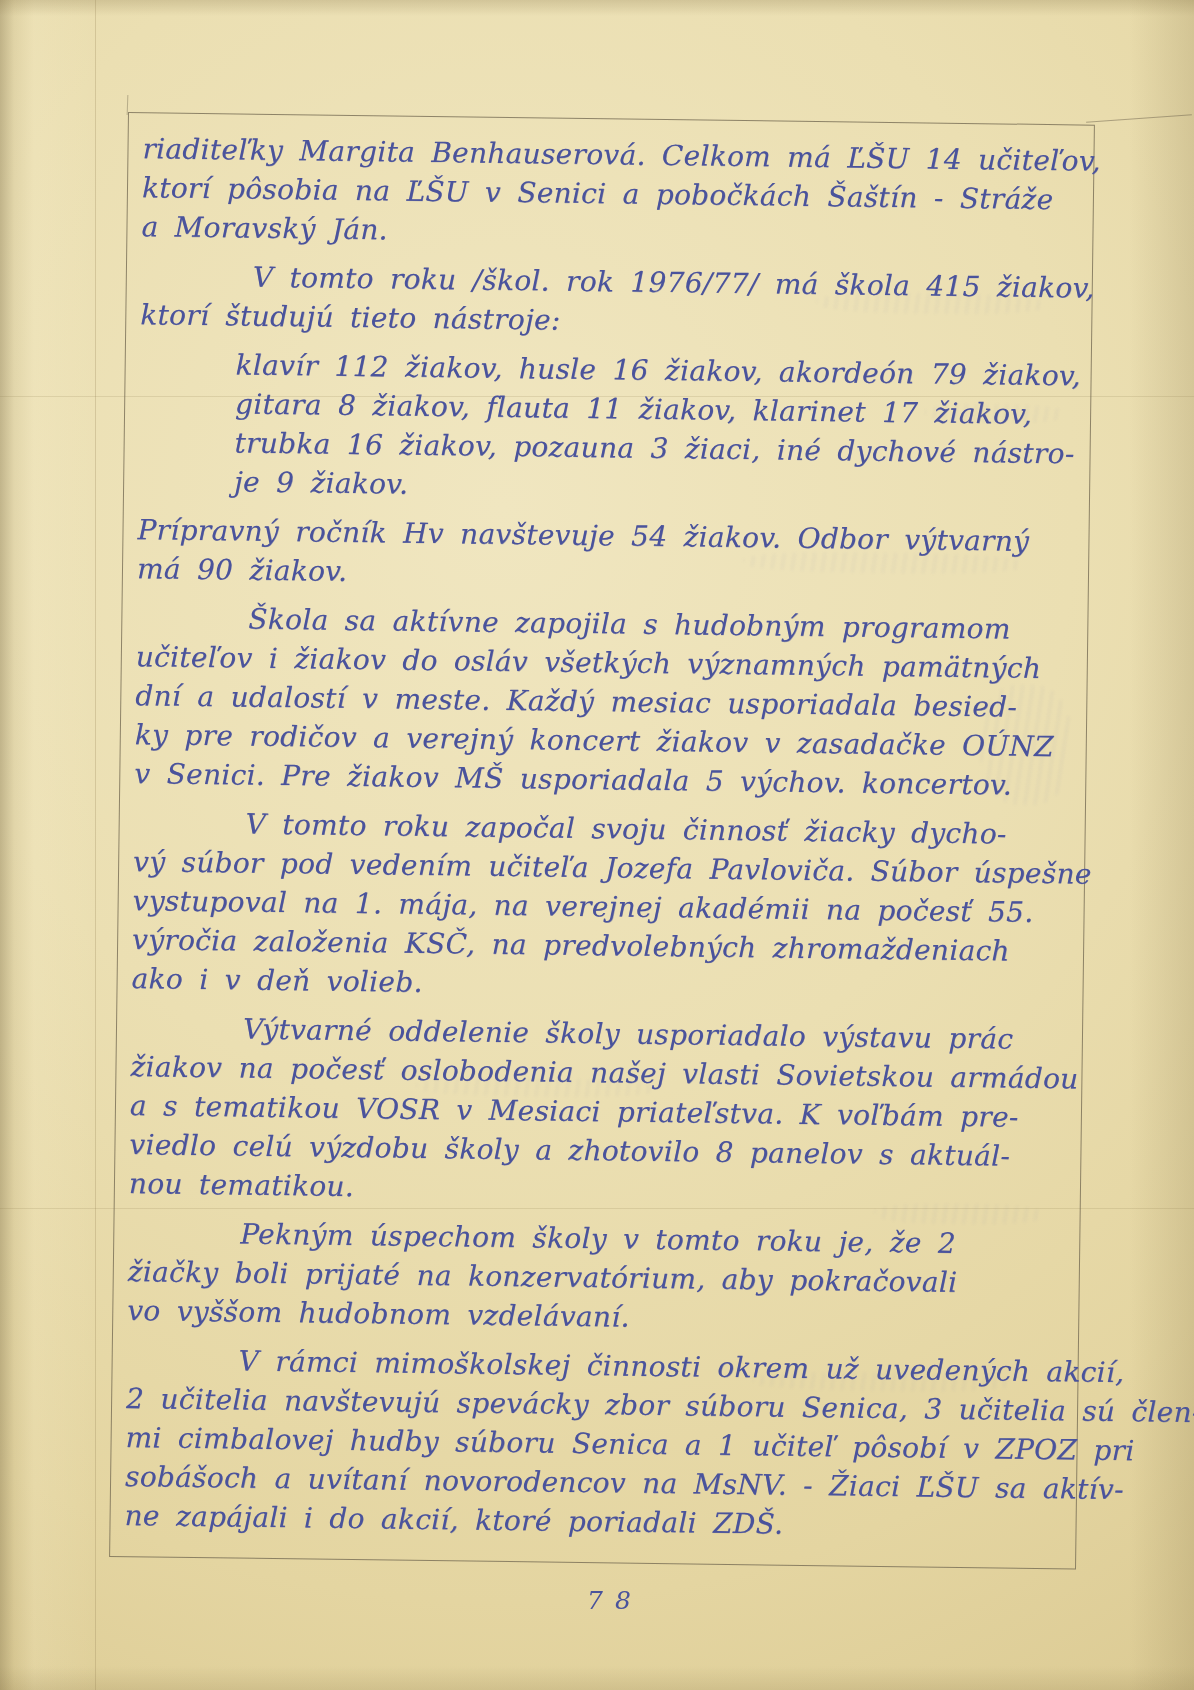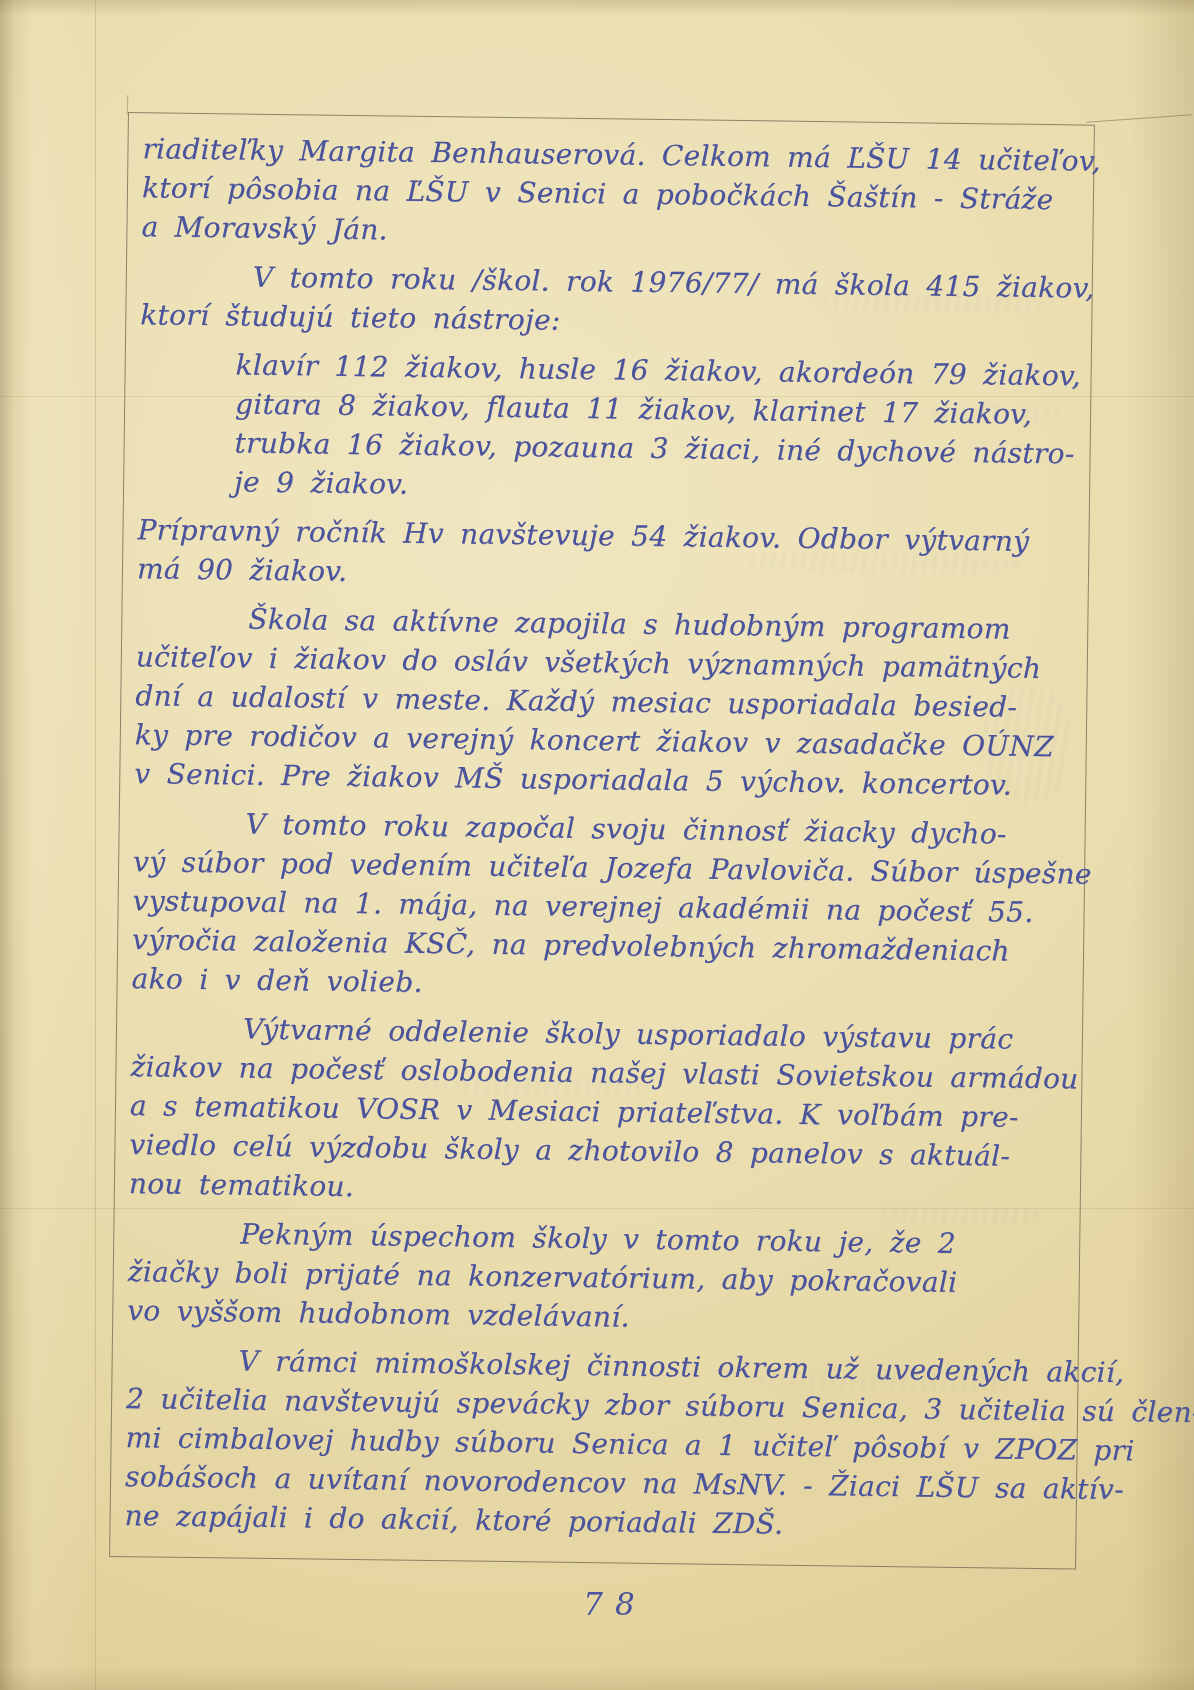--- a/index.html
+++ b/index.html
@@ -43,21 +43,21 @@
     letter-spacing:0.3px; word-spacing:7px;
     text-shadow:0.3px 0.3px 0.4px rgba(74,83,156,0.45);
   }
   .line { white-space:nowrap; height:39px; }
   .ind  { padding-left:112px; }
   .list { padding-left:96px; }
   .paragraph + .paragraph { margin-top:10px; }
   .page-number {
     position:absolute; left:540px; top:1586px; width:150px; text-align:center;
     font-family:"DejaVu Serif", serif; font-style:italic;
-    font-size:31px; color:#4a539c; letter-spacing:12px;
+    font-size:25px; color:#4a539c; letter-spacing:12px;
   }
 </style>
 </head>
 <body>
 
 <div>
 
   <div class="edge-v"></div>
   <div class="crease-h crease-1"></div>
   <div class="crease-h crease-2"></div>

